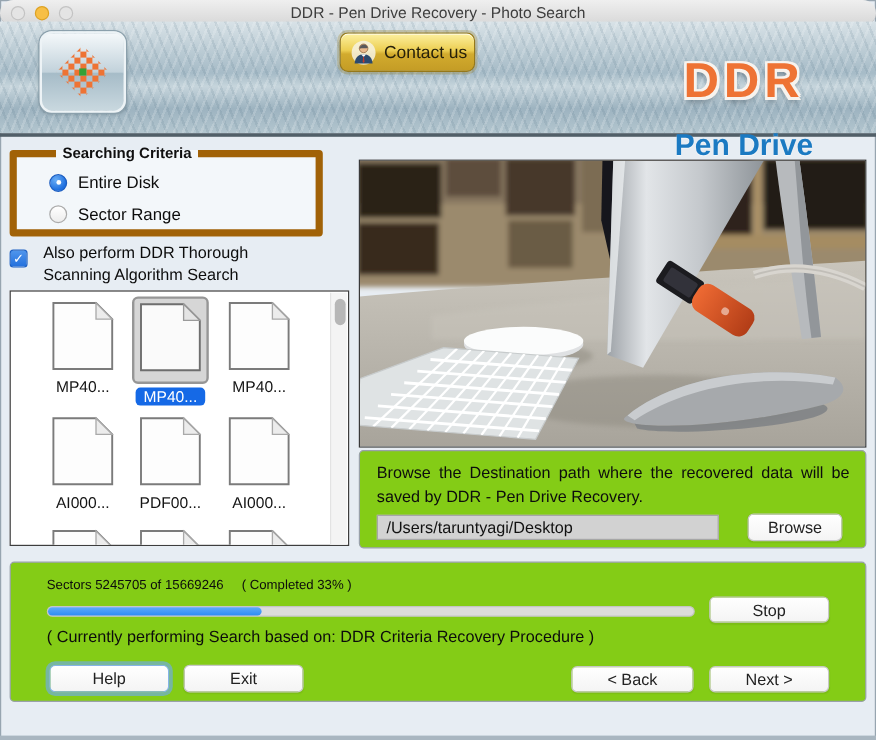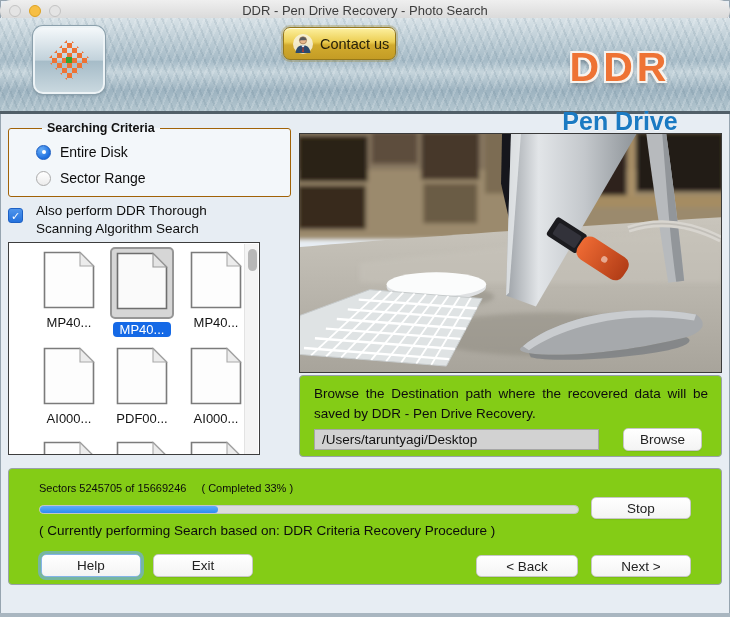--- a/index.html
+++ b/index.html
@@ -45,37 +45,37 @@
   .brand-sub{ font-size:25px; font-weight:bold; color:#1b7ac2; margin-top:16px;
     text-shadow:0 1px 1px rgba(255,255,255,.65); }
 
   
   .panel{ position:absolute; background:#84cc16; border:1px solid #99a1a9; border-radius:4px; }
   .btn{ background:linear-gradient(#ffffff,#f4f4f4); border:1px solid #c7c7c7; border-radius:5px;
         font-size:13.5px; color:#222; box-shadow:0 1px 1px rgba(0,0,0,.07); cursor:pointer; }
   .btn.focus{ box-shadow:0 0 0 3px rgba(110,170,238,.65); border-color:#84b4e8; }
 
   
-  fieldset.criteria{ position:absolute; left:8px; top:121px; width:283px; height:76px;
-    background:#f3f7fa; border:1px solid #a16207; border-radius:3px; padding:4px 0 0 27px; }
+  fieldset.criteria{ position:absolute; left:8px; top:121px; width:261px; height:76px;
+    background:#f3f7fa; border:6px solid #a16207; border-radius:3px; padding:4px 0 0 27px; }
   fieldset.criteria legend{ font-size:12.5px; font-weight:bold; color:#101010; margin-left:6px; padding:0 5px; }
   .radio-row{ display:flex; align-items:center; gap:9px; height:26px; font-size:14px; color:#0c0c0c; cursor:pointer; }
   .radio{ width:15px; height:15px; border-radius:50%; background:linear-gradient(#fff,#ececec);
           border:1px solid #ababab; position:relative; flex:0 0 auto; }
   .radio.checked{ background:radial-gradient(circle at 35% 30%, #69aef6, #1e6fdf 70%); border-color:#1a5cc0; }
   .radio.checked::after{ content:""; position:absolute; left:4.5px; top:4.5px; width:4px; height:4px;
           border-radius:50%; background:#fff; }
 
   .thorough{ position:absolute; left:8px; top:202px; width:280px; display:flex; gap:13px; cursor:pointer; }
   .checkbox{ width:15px; height:15px; border-radius:3px; background:linear-gradient(#4f95ec,#2471dd);
     border:1px solid #1d61c4; color:#fff; font-size:11px; line-height:14px; text-align:center; margin-top:6px; flex:0 0 auto;}
   .cb-label{ font-size:13.5px; line-height:17.5px; color:#0c0c0c; width:215px; }
 
   
-  .filelist{ position:absolute; left:8px; top:242px; width:252px; height:213px;
+  .filelist{ position:absolute; left:8px; top:242px; width:283px; height:213px;
     background:#fff; border:1px solid #3d3d3d; overflow:hidden; }
   .cell{ position:absolute; width:64px; display:flex; flex-direction:column; align-items:center; cursor:default; }
   .cell .lbl{ margin-top:6px; font-size:13px; color:#141414; white-space:nowrap; }
   .cell.sel .tile{ background:#d6d6d6; border:2px solid #969696; border-radius:5px; padding:3px 4px; }
   .cell.sel .lbl{ background:#1569e6; color:#fff; border-radius:4px; padding:0 7px; margin-top:3px; }
   .r1{ top:8px; } .r2{ top:104px; } .r3{ top:198px; }
   .c1{ left:28px; } .c2{ left:101px; } .c3{ left:175px; }
   .cell.sel{ top:4px; }
   .scroll-track{ position:absolute; right:1px; top:1px; width:14px; height:211px;
     background:#f4f4f4; border-left:1px solid #e3e3e3; }

